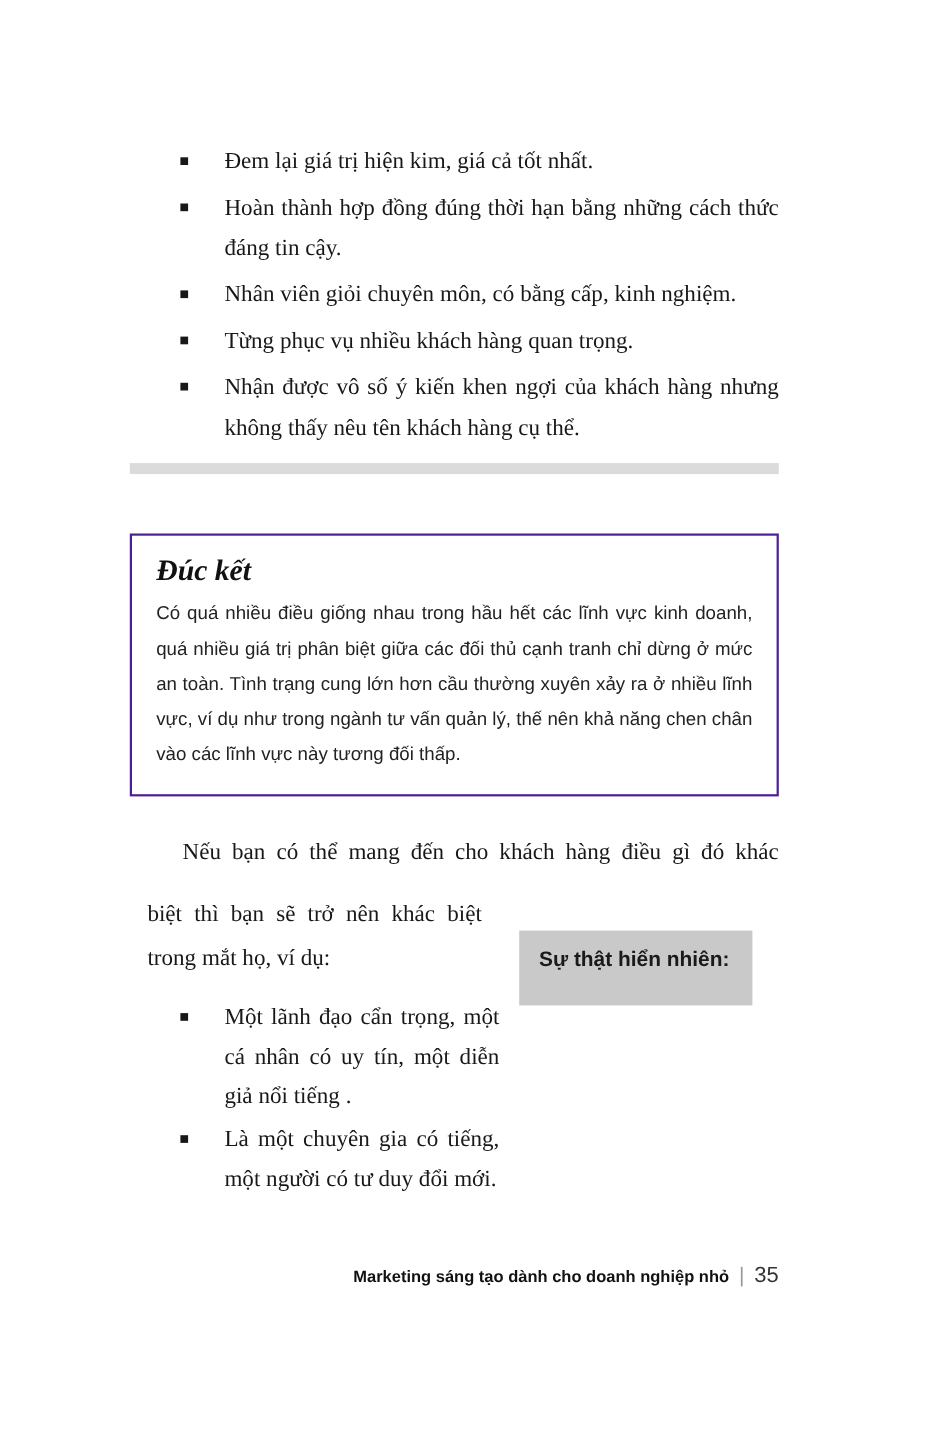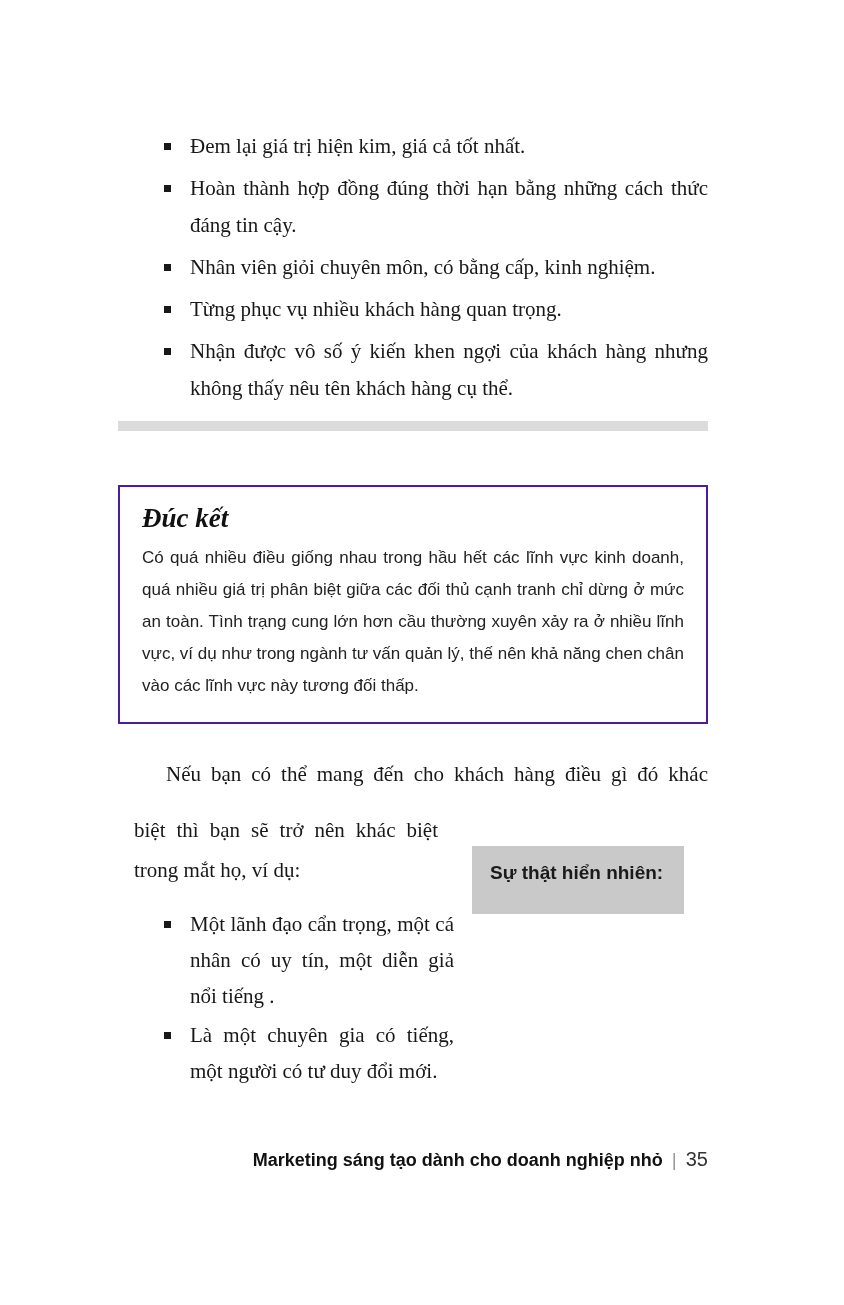--- a/index.html
+++ b/index.html
@@ -14,21 +14,21 @@
   }
   .content {
     position: absolute;
     left: 118px;
     top: 128px;
     width: 590px;
   }
 
   
   .bullet-list { list-style: none; margin: 0; padding: 0 0 0 46px; }
-  .bullet-item { display: flex; margin: 0 0 5px 0; }
+  .bullet-item { display: flex; margin: 0 0 5px 0; gap: 14px; }
   .bullet-marker {
     flex: 0 0 auto;
     width: 7px; height: 7px;
     background: #181818;
     margin: 15px 19px 0 0;
   }
   .bullet-text {
     flex: 1;
     font-size: 21px;
     line-height: 37px;
@@ -95,21 +95,21 @@
   
   .footer {
     position: absolute;
     left: 118px;
     right: 136px;
     top: 1148px;
     text-align: right;
     font-family: "Liberation Sans", "DejaVu Sans", sans-serif;
     white-space: nowrap;
   }
-  .footer-title { font-weight: bold; font-size: 18px; color: #111; }
+  .footer-title { font-weight: bold; font-size: 15px; color: #111; }
   .footer-sep { color: #999; margin: 0 9px; font-size: 19px; font-weight: normal; }
   .footer-page { font-size: 20px; color: #333; }
 </style>
 </head>
 <body>
 
 <div class="page">
   <div class="content">
 
     <ul class="bullet-list top-list">

